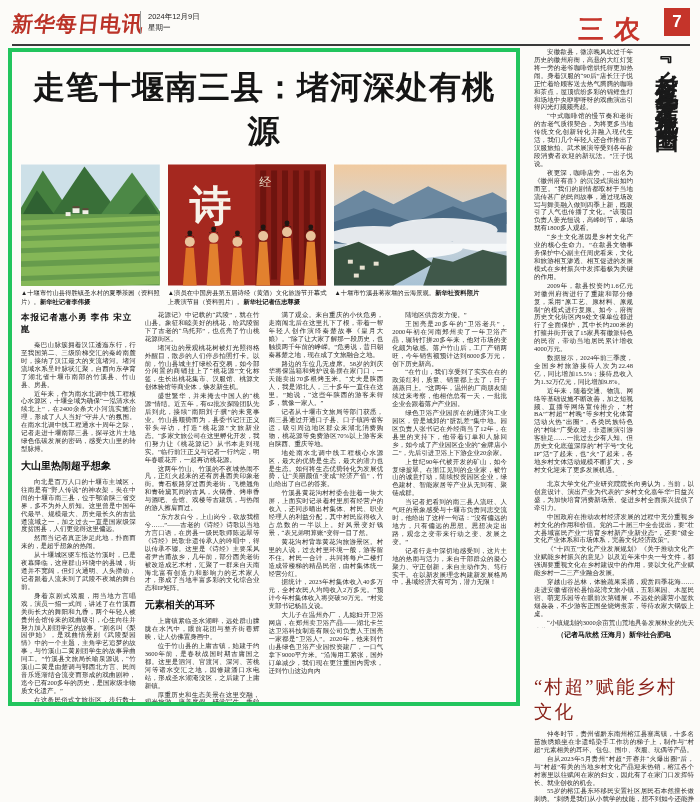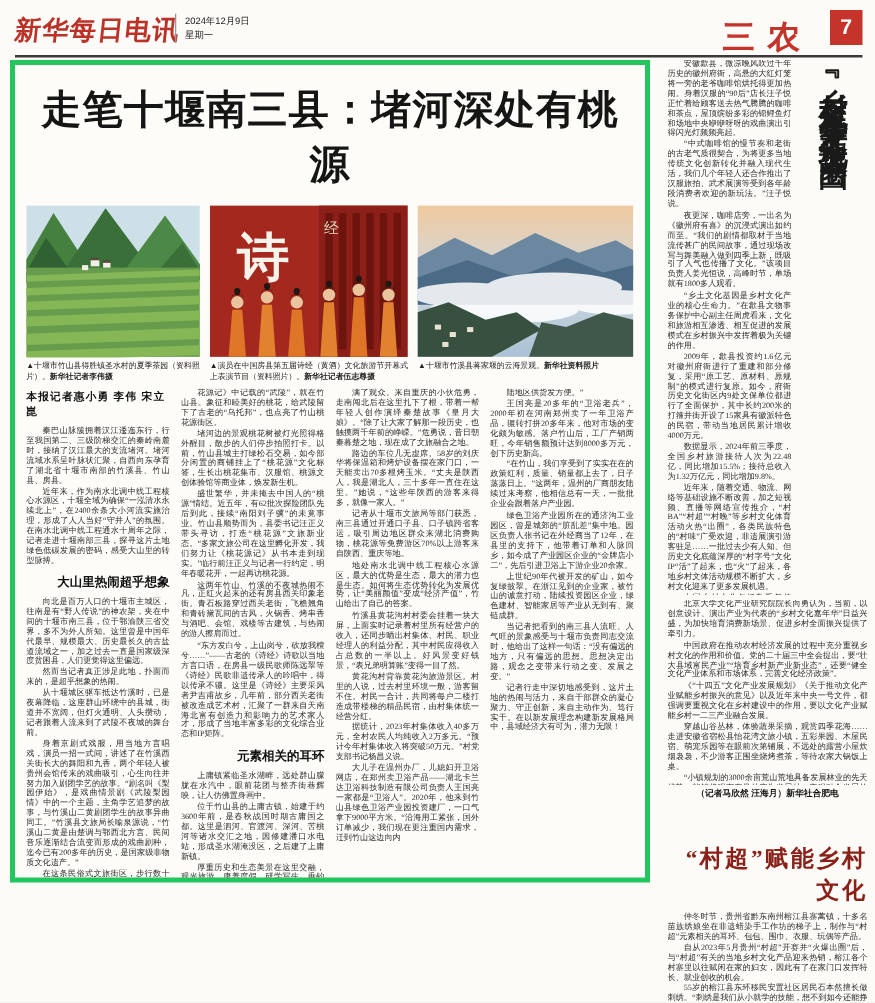--- a/index.html
+++ b/index.html
@@ -31,35 +31,35 @@
   .cap .credit{font-weight:bold;font-family:"Liberation Sans",sans-serif;}
   .cap1{width:140px;}.cap2{width:160px;}.cap3{width:174px;}
 
   .cols{display:flex;gap:9px;margin-top:5px;height:508px;overflow:hidden;}
   .col{flex:1;overflow:hidden;}
   .bp{font-size:6.5px;line-height:1.22;text-align:justify;color:#2b2b2b;margin:0 0 1px 0;
       text-indent:2em;}
   .byline{font-size:8.5px;font-weight:bold;font-family:"Liberation Sans",sans-serif;color:#111;
           margin:1px 0 5px 0;letter-spacing:1px;}
   .colhead{font-size:10px;font-weight:bold;font-family:Liberation Mono, monospace;color:#111;
-           text-align:right;margin:6px 0 5px 0;}
+           text-align:left;margin:6px 0 5px 0;}
 
   
   .rightsec{position:absolute;left:534px;top:48px;width:160px;height:754px;display:flex;
             flex-direction:column;overflow:hidden;}
   .rtop{display:flex;gap:6px;height:428px;overflow:hidden;}
   .rnarrow{width:99px;overflow:hidden;}
   .vhead{flex:1;display:flex;align-items:flex-start;justify-content:center;}
   .vhead span{writing-mode:vertical-rl;text-orientation:upright;font-size:23px;font-weight:bold;
               color:#1a1a1a;letter-spacing:4px;line-height:1.1;}
   .rwide{margin-top:4px;height:148px;overflow:hidden;}
   .rbyline{font-size:7px;font-weight:bold;font-family:"Liberation Sans",sans-serif;text-align:center;
            margin-top:2px;color:#111;}
   .rbottom{margin-top:auto;overflow:hidden;height:128px;}
-  .cunchao{font-size:18.5px;font-weight:bold;color:#8a2119;text-align:right;letter-spacing:2px;
+  .cunchao{font-size:18.5px;font-weight:normal;color:#8a2119;text-align:left;letter-spacing:2px;
            margin:0 0 6px 0;}
 </style>
 </head>
 <body>
 
 <div class="page">
 
   <div class="hdr">
     <div class="masthead">新华每日电讯</div>
     <div class="dateblock">

